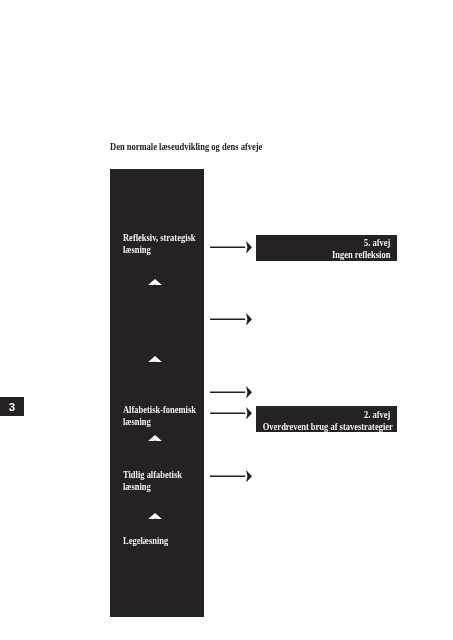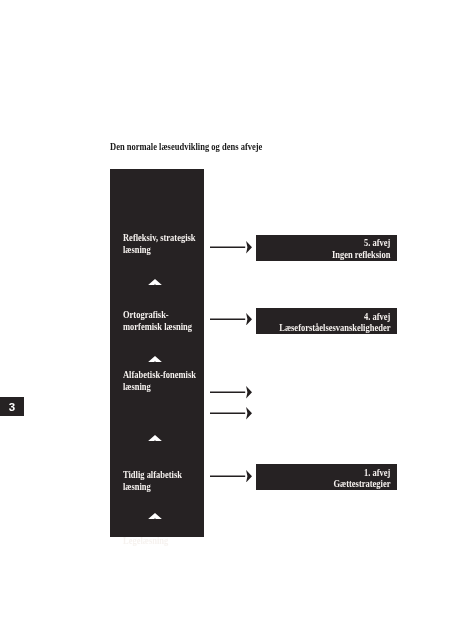--- a/index.html
+++ b/index.html
@@ -8,21 +8,21 @@
   .page{position:relative;width:453px;height:640px;background:#ffffff;}
 
   .pagenum{position:absolute;left:0px;top:397px;width:23.7px;height:18.9px;background:#262223;overflow:hidden;}
   .pagenum span{position:absolute;left:0;right:0;top:5.3px;color:#ffffff;
            font-family:"Liberation Sans",sans-serif;font-weight:bold;
            font-size:11.5px;line-height:11.5px;text-align:center;}
 
   .title{position:absolute;left:110px;top:142.2px;font-size:9.4px;font-weight:bold;
          color:#1a1a1a;white-space:nowrap;line-height:11px;transform:scaleX(0.907);transform-origin:left center;}
 
-  .column{position:absolute;left:110px;top:169px;width:94px;height:368px;background:#262223;}
+  .column{position:absolute;left:110px;top:169px;width:94px;height:448px;background:#262223;}
 
   .stage{position:absolute;left:13.1px;font-size:9.4px;font-weight:bold;color:#f6f2ef;
          line-height:11.8px;white-space:nowrap;}
   .stage div{white-space:nowrap;transform:scaleX(0.904);transform-origin:left center;}
 
   .chev{position:absolute;}
 
   .dbox{position:absolute;left:256px;width:141.2px;height:25.9px;background:#262223;
         color:#f6f2ef;font-size:9.4px;font-weight:bold;line-height:11.2px;text-align:right;}
   .dbox .n,.dbox .l{transform:scaleX(0.904);white-space:nowrap;}
@@ -42,26 +42,22 @@
 
   <div class="title">Den normale læseudvikling og dens afveje</div>
 
   <div class="column">
 
     <div class="stage" style="top:63.9px">
       <div>Refleksiv, strategisk</div>
       <div>læsning</div>
     </div>
 
-    <div class="stage" style="top:141.3px">
-      <div>Ortografisk-</div>
-      <div>morfemisk læsning</div>
-    </div>
 
-    <div class="stage" style="top:201px">
+    <div class="stage" style="top:236px">
       <div>Alfabetisk-fonemisk</div>
       <div>læsning</div>
     </div>
 
     <div class="stage" style="top:301px">
       <div>Tidlig alfabetisk</div>
       <div>læsning</div>
     </div>
 
     <div class="stage" style="top:367px">
@@ -100,22 +96,18 @@
   </svg>
   <svg class="arrowwrap" style="top:469.95px" width="42.0" height="12.5" viewBox="0 0 420 125">
     <path d="M0 54.5 L352 54.5 L352 70.5 L0 70.5 Z" fill="#231f20"></path>
     <path d="M361 0 L420 62.5 L361 125 L374 62.5 Z" fill="#231f20"></path>
   </svg>
 
   <div class="dbox" style="top:234.9px">
     <div class="n">5. afvej</div>
     <div class="l">Ingen refleksion</div>
   </div>
-  <div class="dbox" style="top:308.0px">
-    <div class="n">4. afvej</div>
-    <div class="l">Læseforståelsesvanskeligheder</div>
-  </div>
-  <div class="dbox" style="top:464.0px">
-    <div class="n">1. afvej</div>
-    <div class="l">Gættestrategier</div>
+  <div class="dbox" style="top:406.3px">
+    <div class="n">2. afvej</div>
+    <div class="l">Overdrevent brug af stavestrategier</div>
   </div>
 
 </div>
 
 </body></html>

